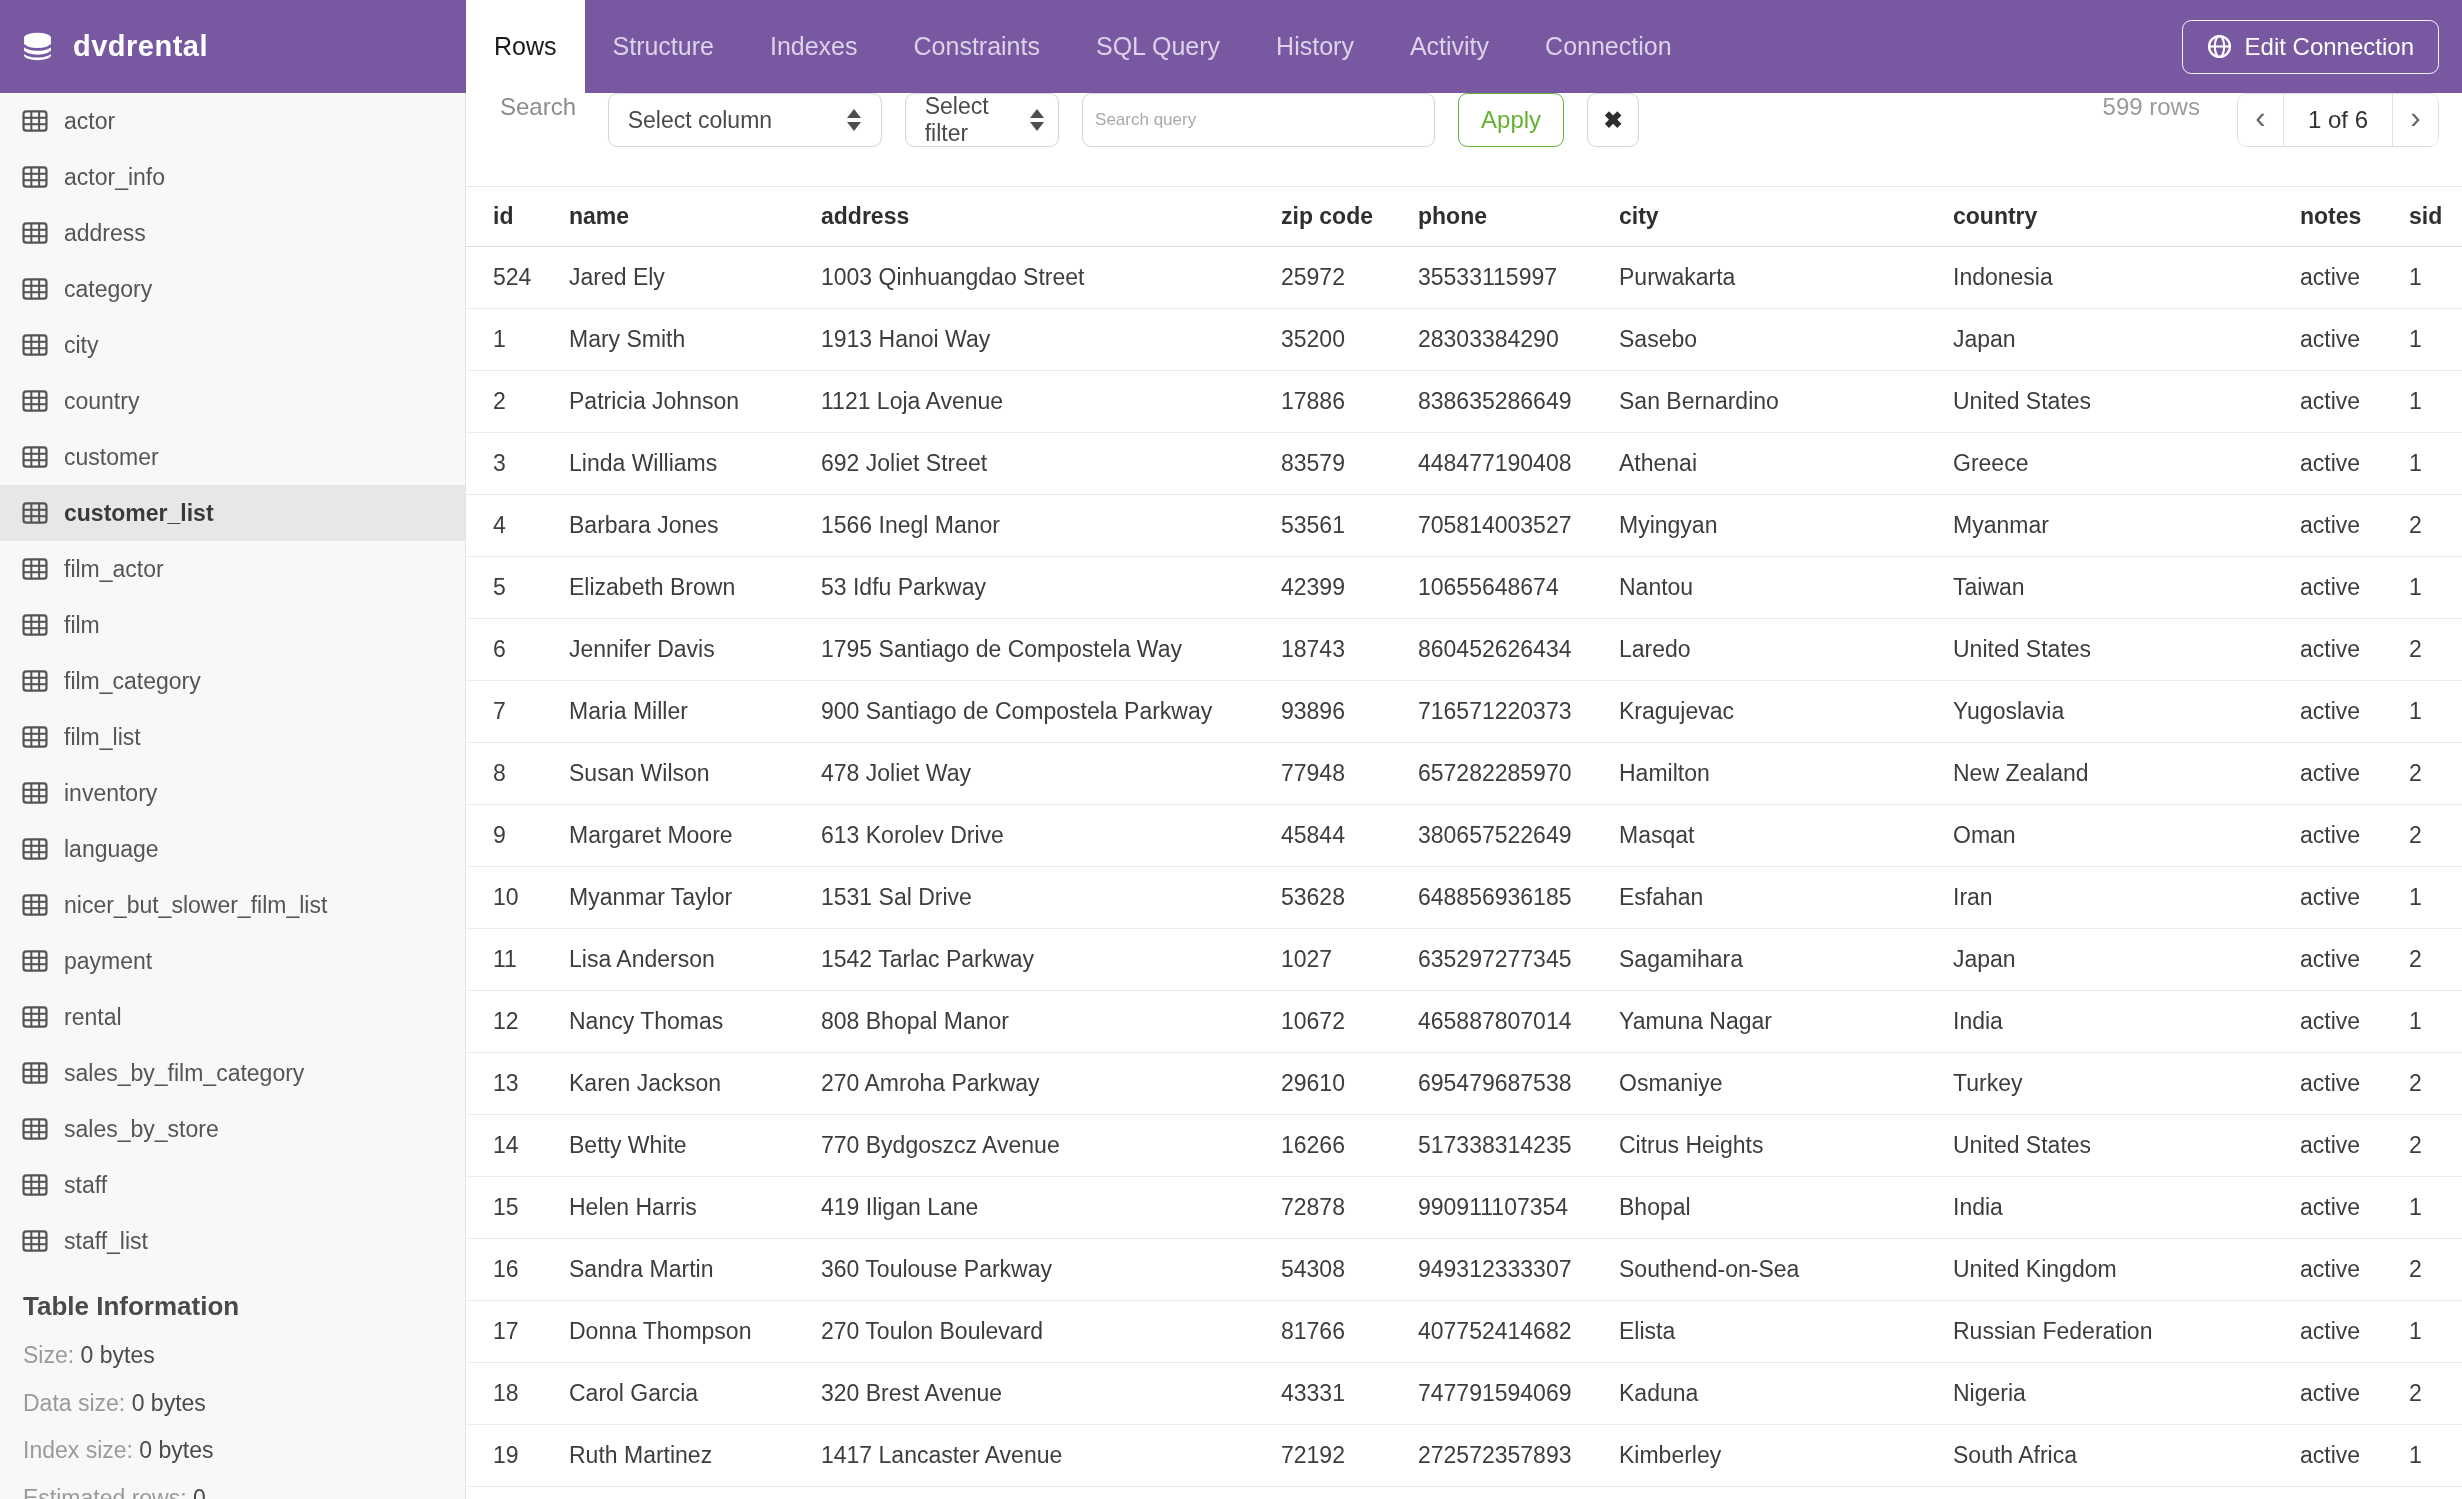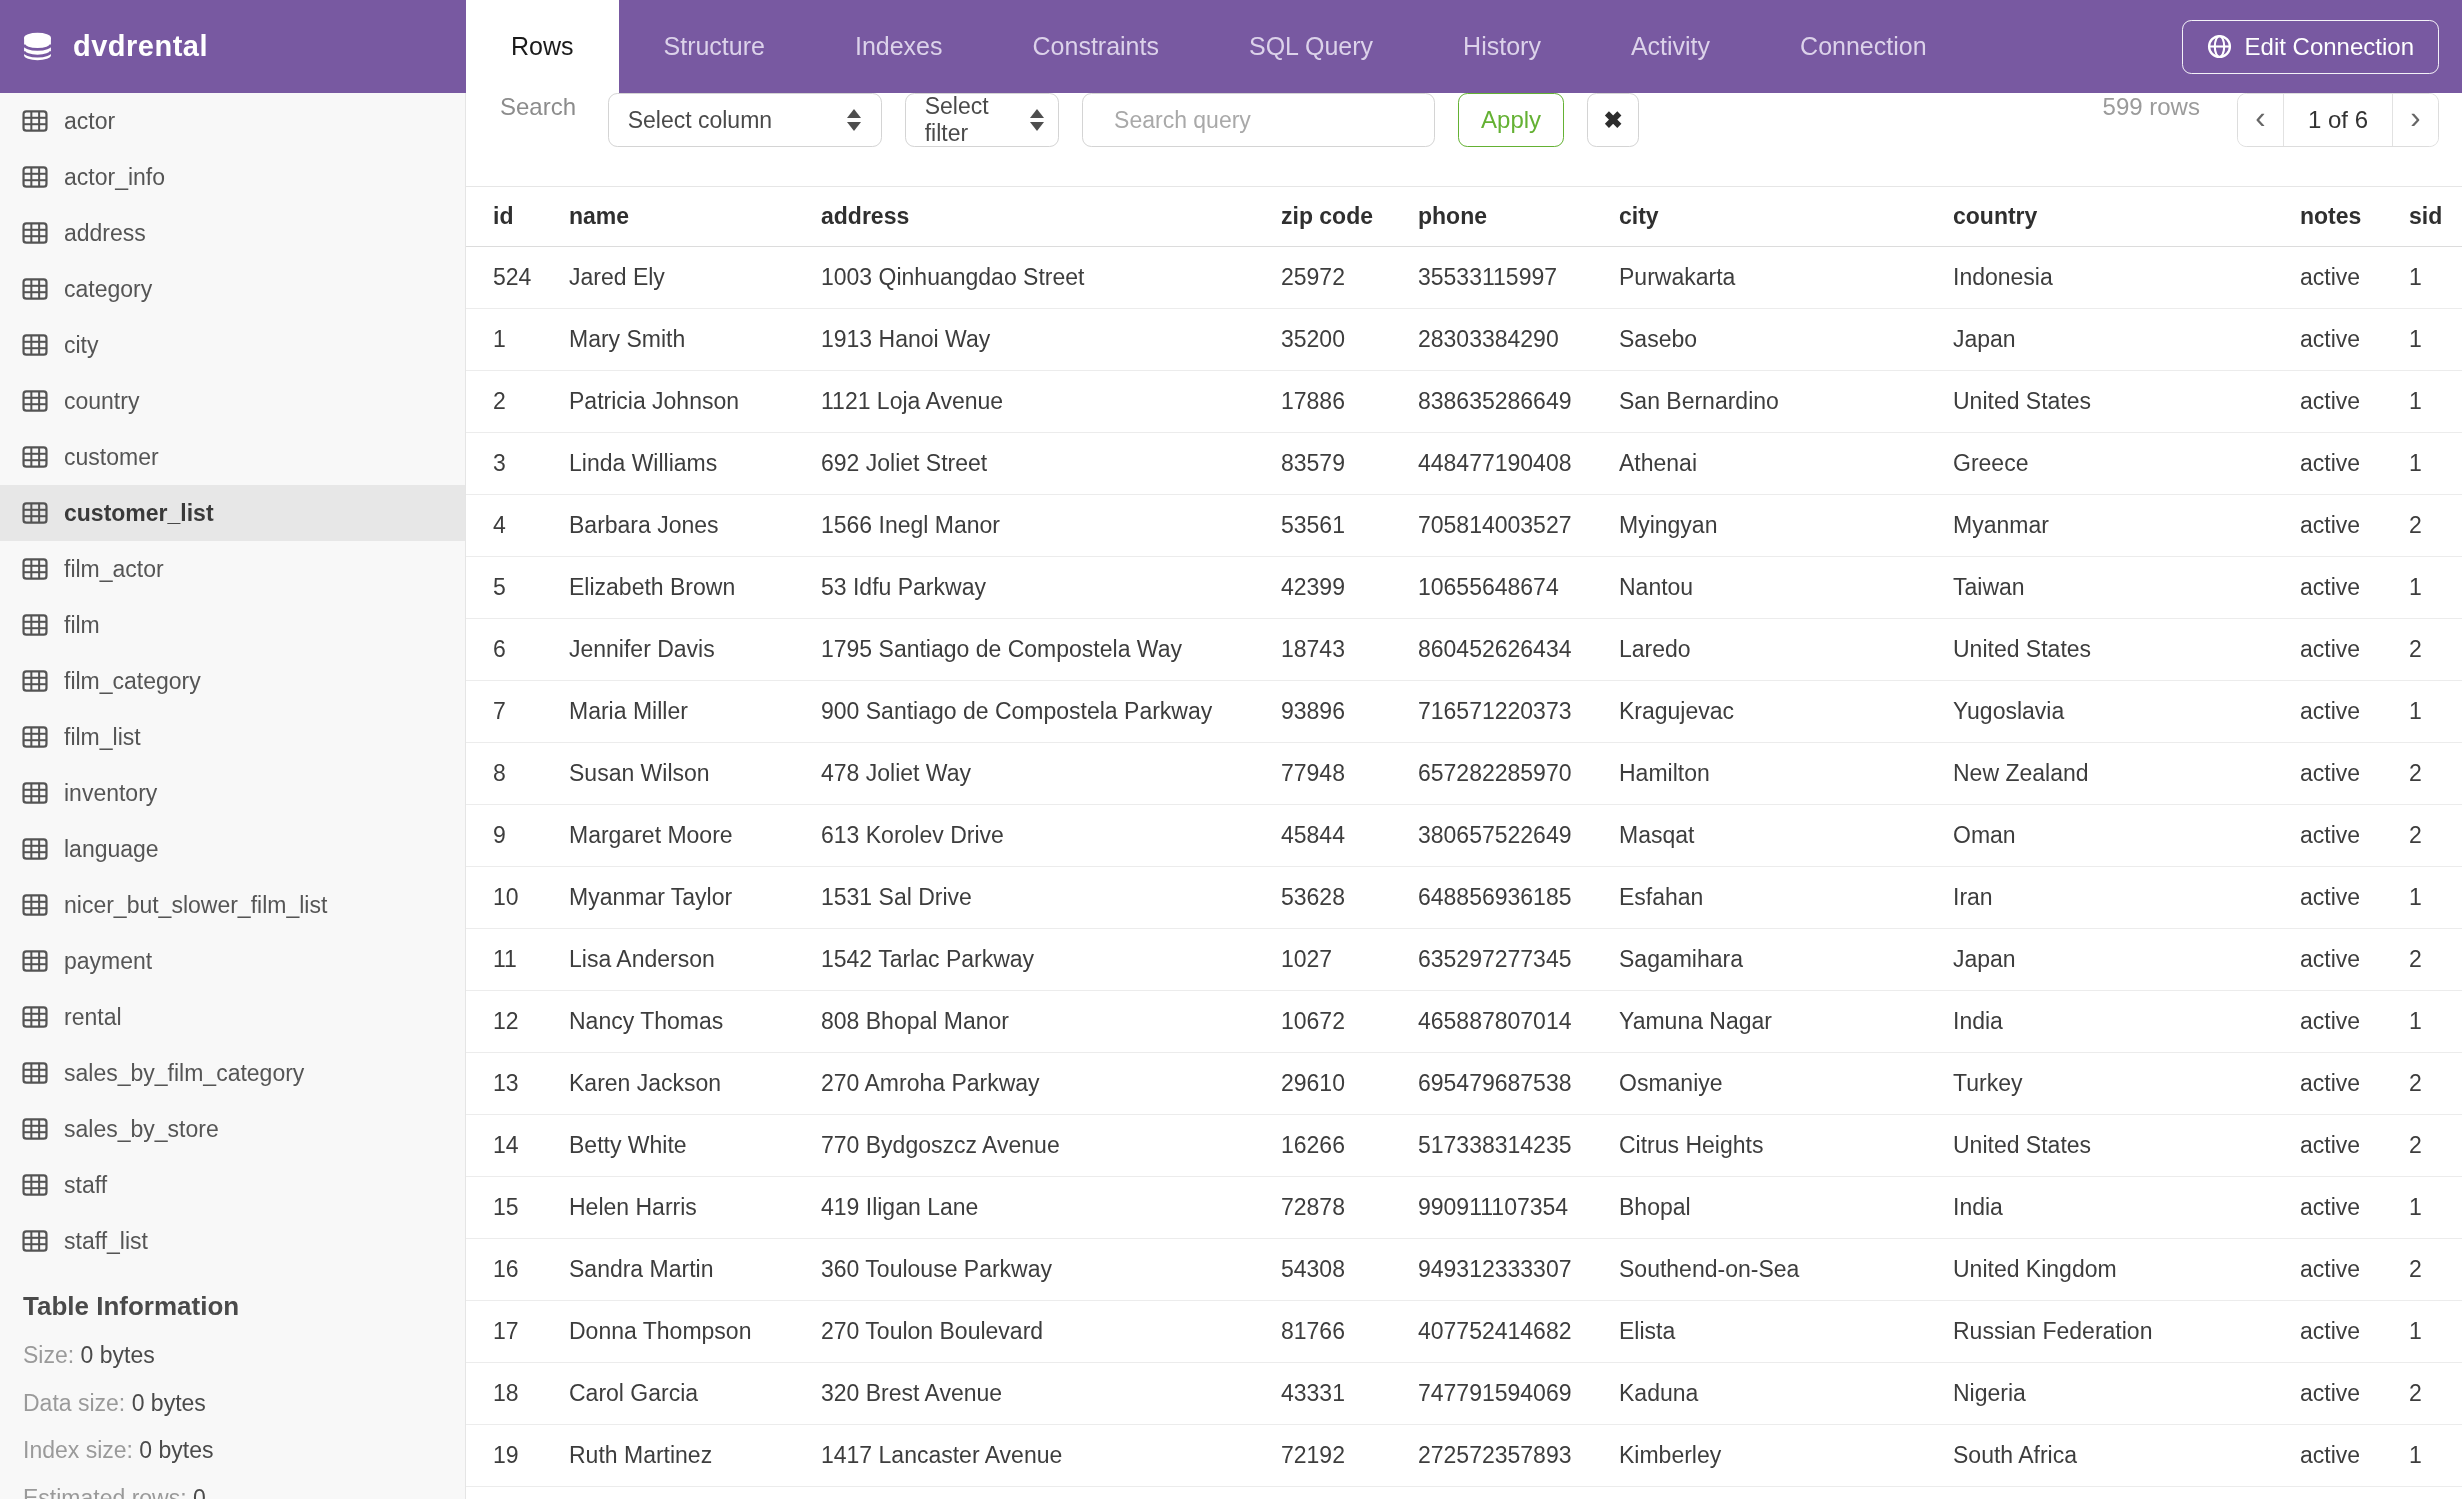--- a/index.html
+++ b/index.html
@@ -14,21 +14,21 @@
   *{margin:0;padding:0;box-sizing:border-box;}
   html,body{width:2462px;height:1500px;overflow:hidden;
     font-family:"Liberation Sans", sans-serif;background:#fff;}
 
   
   .app-header{height:93px;background:var(--purple);display:flex;align-items:stretch;}
   .logo{width:466px;flex:none;display:flex;align-items:center;padding-left:21.4px;}
   .logo svg{flex:none;}
   .logo-text{color:#fff;font-size:29px;font-weight:bold;margin-left:18.6px;letter-spacing:0.5px;}
   .tabs{display:flex;align-items:stretch;}
-  .tab{display:flex;align-items:center;padding:0 45px;font-size:25px;
+  .tab{display:flex;align-items:center;padding:0 28px;font-size:25px;
     color:var(--tab-text);cursor:pointer;}
   .tab.active{background:#fff;color:#1a1a1a;}
   .hdr-spacer{flex:1;}
   .edit-conn{align-self:center;margin-right:23px;height:54px;display:flex;align-items:center;
     gap:13px;padding:0 24px;border:1.9px solid rgba(255,255,255,.92);border-radius:9.3px;
     background:transparent;color:#fff;font-size:24px;cursor:pointer;
     font-family:"Liberation Sans",sans-serif;}
 
   
   .main{display:flex;height:1407px;}
@@ -50,21 +50,21 @@
     display:flex;align-items:center;padding:0 18.6px;font-size:23px;color:#4a4a4a;
     cursor:pointer;margin-right:23px;position:relative;}
   .select-box .sel-text{margin-right:32px;}
   .spinner{width:15px;height:24px;position:relative;margin-left:auto;}
   .spinner::before,.spinner::after{content:"";position:absolute;left:0;
     border-left:7.4px solid transparent;border-right:7.4px solid transparent;}
   .spinner::before{top:0.9px;border-bottom:9.3px solid #4e4e4e;}
   .spinner::after{bottom:0.9px;border-top:9.3px solid #4e4e4e;}
   .w-col{width:274px;} .w-fil{width:154px;}
   .query-input{width:353px;height:54px;border:1.9px solid var(--ctl-border);border-radius:9.3px;
-    font-size:23px;color:#333;padding:0 31px;outline:none;margin-right:23px;
+    font-size:17px;color:#333;padding:0 12px;outline:none;margin-right:23px;
     font-family:"Liberation Sans",sans-serif;}
   .query-input::placeholder{color:#a9a9a9;}
   .apply-btn{height:54px;padding:0 22px;border:1.9px solid var(--green);border-radius:9.3px;
     background:#fff;color:var(--green);font-size:24px;cursor:pointer;margin-right:23px;
     font-family:"Liberation Sans",sans-serif;}
   .clear-btn{height:54px;width:52px;border:1.9px solid var(--ctl-border);border-radius:9.3px;
     background:#fff;color:#2d2d2d;font-size:23px;font-weight:bold;cursor:pointer;
     font-family:"Liberation Sans",sans-serif;}
   .tb-spacer{flex:1;}
   .rows-count{font-size:24px;color:#9b9b9b;margin-right:37px;}

